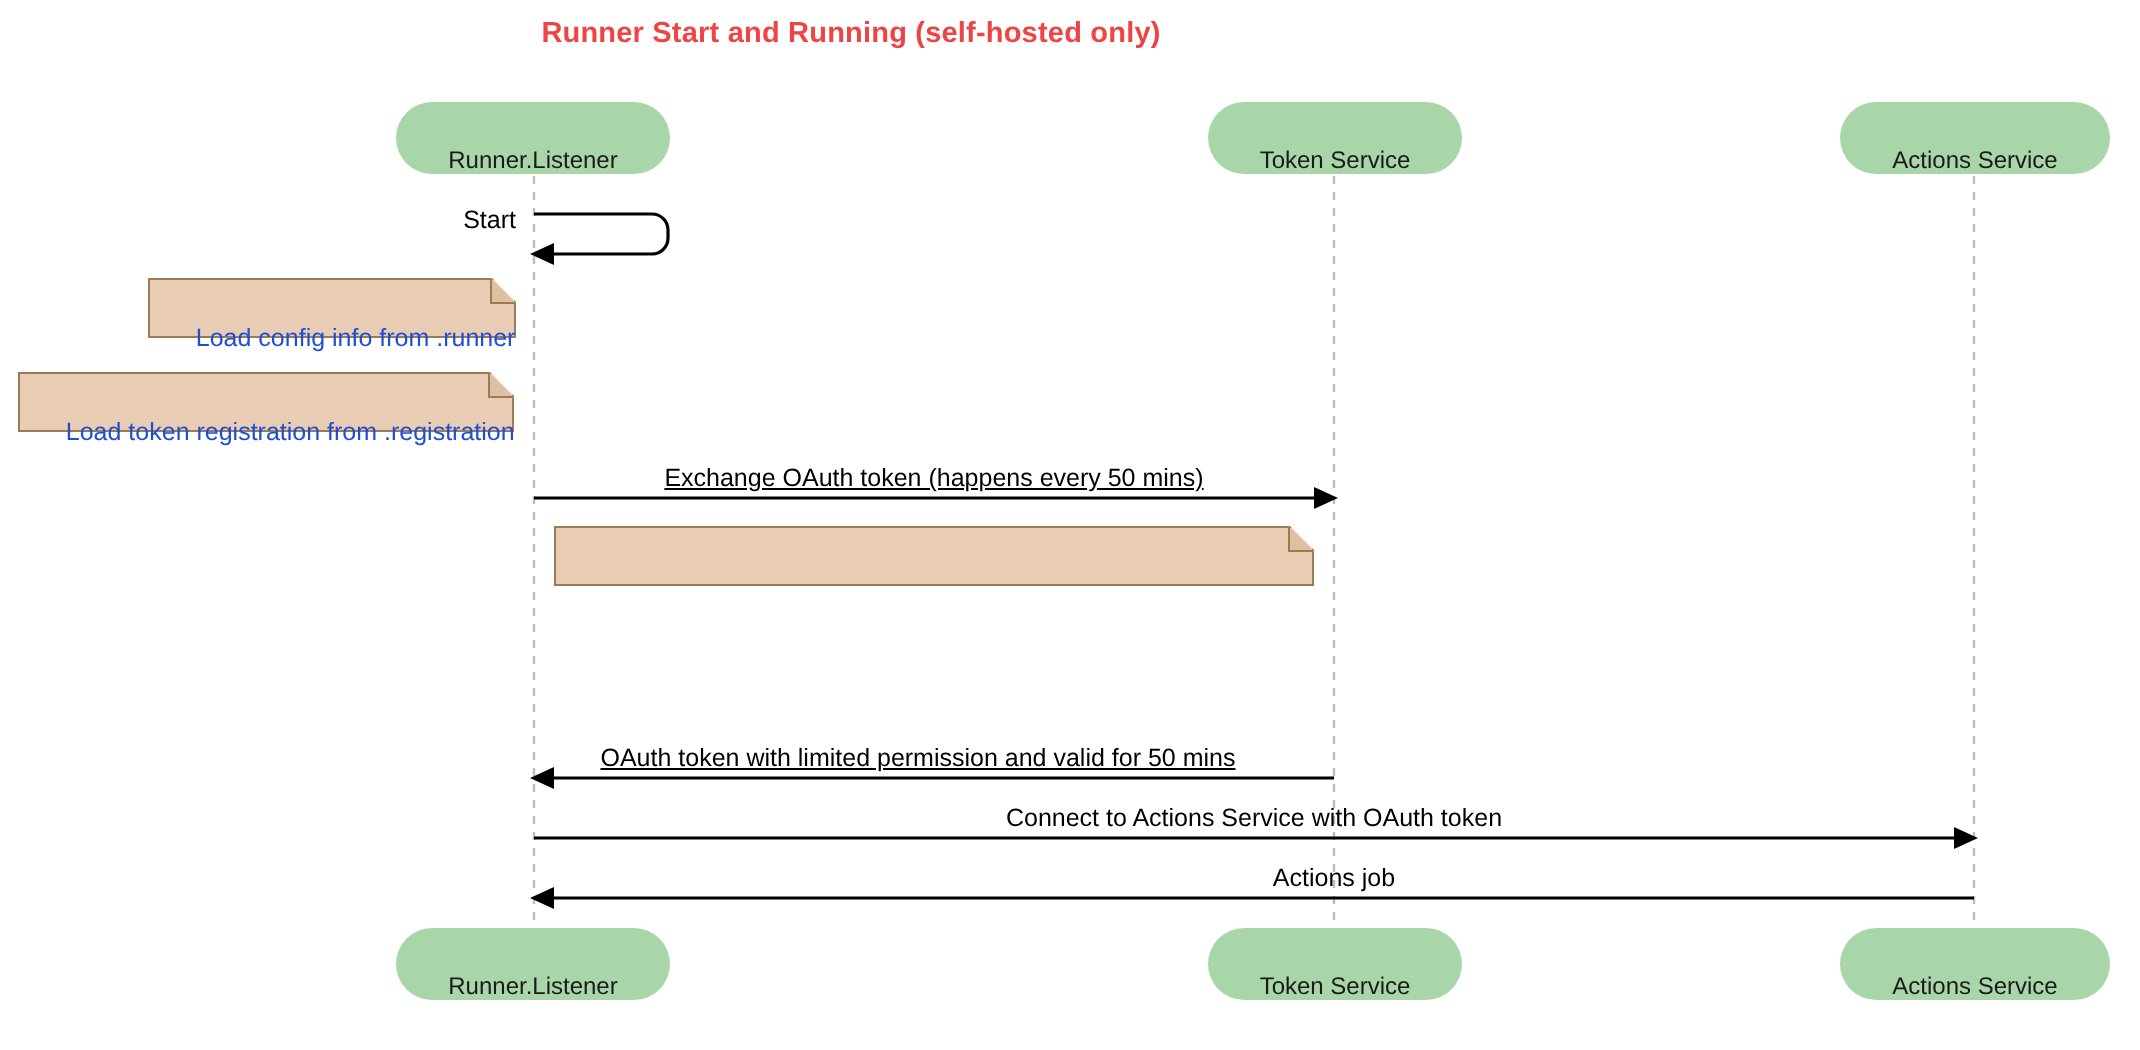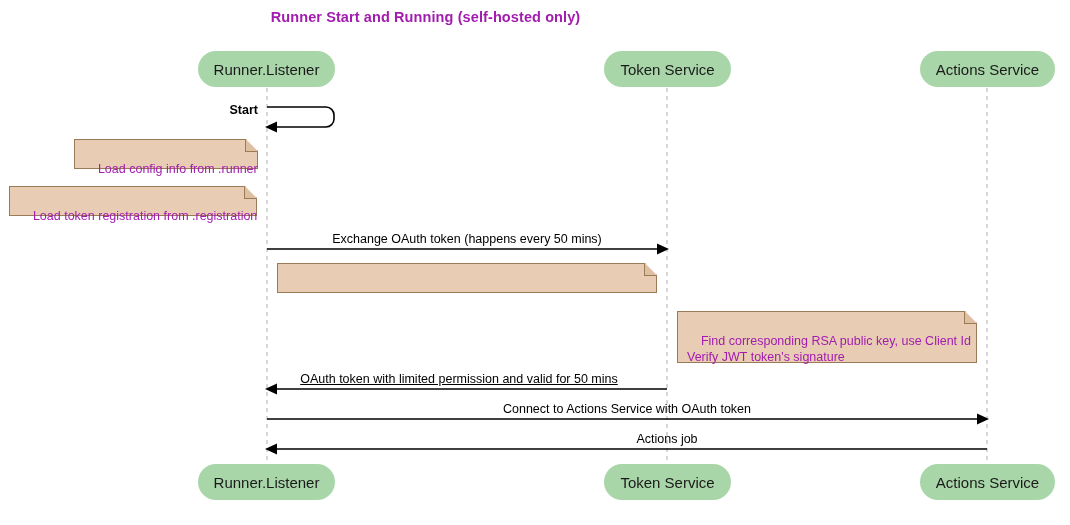--- a/index.html
+++ b/index.html
@@ -27,44 +27,44 @@
   }
   
   .diagram-title {
     position: absolute;
     left: 0;
     top: 9px;
     width: 851px;
     text-align: center;
     font-size: 14.5px;
     font-weight: bold;
-    color: #a21caf;
+    color: #ef4444;
     letter-spacing: 0.1px;
   }
   
   .participant {
     position: absolute;
     height: 36px;
     border-radius: 18px;
     background: #a8d6a8;
     display: flex;
-    align-items: center;
+    align-items: flex-end;
     justify-content: center;
-    font-size: 15px;
+    font-size: 12px;
     color: #1a1a1a;
     box-sizing: border-box;
   }
   
   .note {
     position: absolute;
     background: #e8cdb4;
     border: 1px solid #9a7b55;
     box-sizing: border-box;
     font-size: 12.5px;
-    color: #a21caf;
+    color: #1d4ed8;
     padding: 5px 9px 5px 9px;
     line-height: 16px;
     white-space: pre;
   }
   .note .fold {
     position: absolute;
     right: -1px;
     top: -1px;
     width: 12px;
     height: 12px;
@@ -85,21 +85,20 @@
   
   .msg-label {
     position: absolute;
     font-size: 12.5px;
     color: #000000;
     white-space: nowrap;
     text-align: center;
   }
   .msg-label.right-aligned {
     text-align: right;
-    font-weight: bold;
   }
 </style>
 </head>
 <body>
 
 <div id="diagram-root">
 
   <div class="diagram-title">Runner Start and Running (self-hosted only)</div>
 
   <svg class="svg-layer" viewBox="0 0 1070 525" xmlns="http://www.w3.org/2000/svg">
@@ -159,21 +158,21 @@
   </div>
   <div class="participant" style="left:604px; top:464px; width:127px;">
     <span>Token Service</span>
   </div>
   <div class="participant" style="left:920px; top:464px; width:135px;">
     <span>Actions Service</span>
   </div>
 
   <div class="msg-label right-aligned" style="left:148px; top:103px; width:110px;">Start</div>
 
-  <div class="msg-label" style="left:267px; top:232px; width:400px;">Exchange OAuth token (happens every 50 mins)</div>
+  <div class="msg-label" style="left:267px; top:232px; width:400px;text-decoration:underline;">Exchange OAuth token (happens every 50 mins)</div>
 
   <div class="msg-label" style="left:259px; top:372px; width:400px;text-decoration:underline;">OAuth token with limited permission and valid for 50 mins</div>
 
   <div class="msg-label" style="left:267px; top:402px; width:720px;">Connect to Actions Service with OAuth token</div>
 
   <div class="msg-label" style="left:267px; top:432px; width:800px;">Actions job</div>
 
   <div class="note" style="left:74px; top:139px; width:184px; height:30px;">
     <span>Load config info from .runner</span>
     <span class="fold-tri"></span>
@@ -184,20 +183,14 @@
     <span>Load token registration from .registration</span>
     <span class="fold-tri"></span>
     <span class="fold"></span>
   </div>
 
   <div class="note" style="left:277px; top:263px; width:380px; height:30px;">
     <span class="fold-tri"></span>
     <span class="fold"></span>
   </div>
 
-  <div class="note" style="left:677px; top:311px; width:300px; height:52px;">
-    <span>Find corresponding RSA public key, use Client Id
-Verify JWT token's signature</span>
-    <span class="fold-tri"></span>
-    <span class="fold"></span>
-  </div>
 
 </div>
 
 </body></html>

